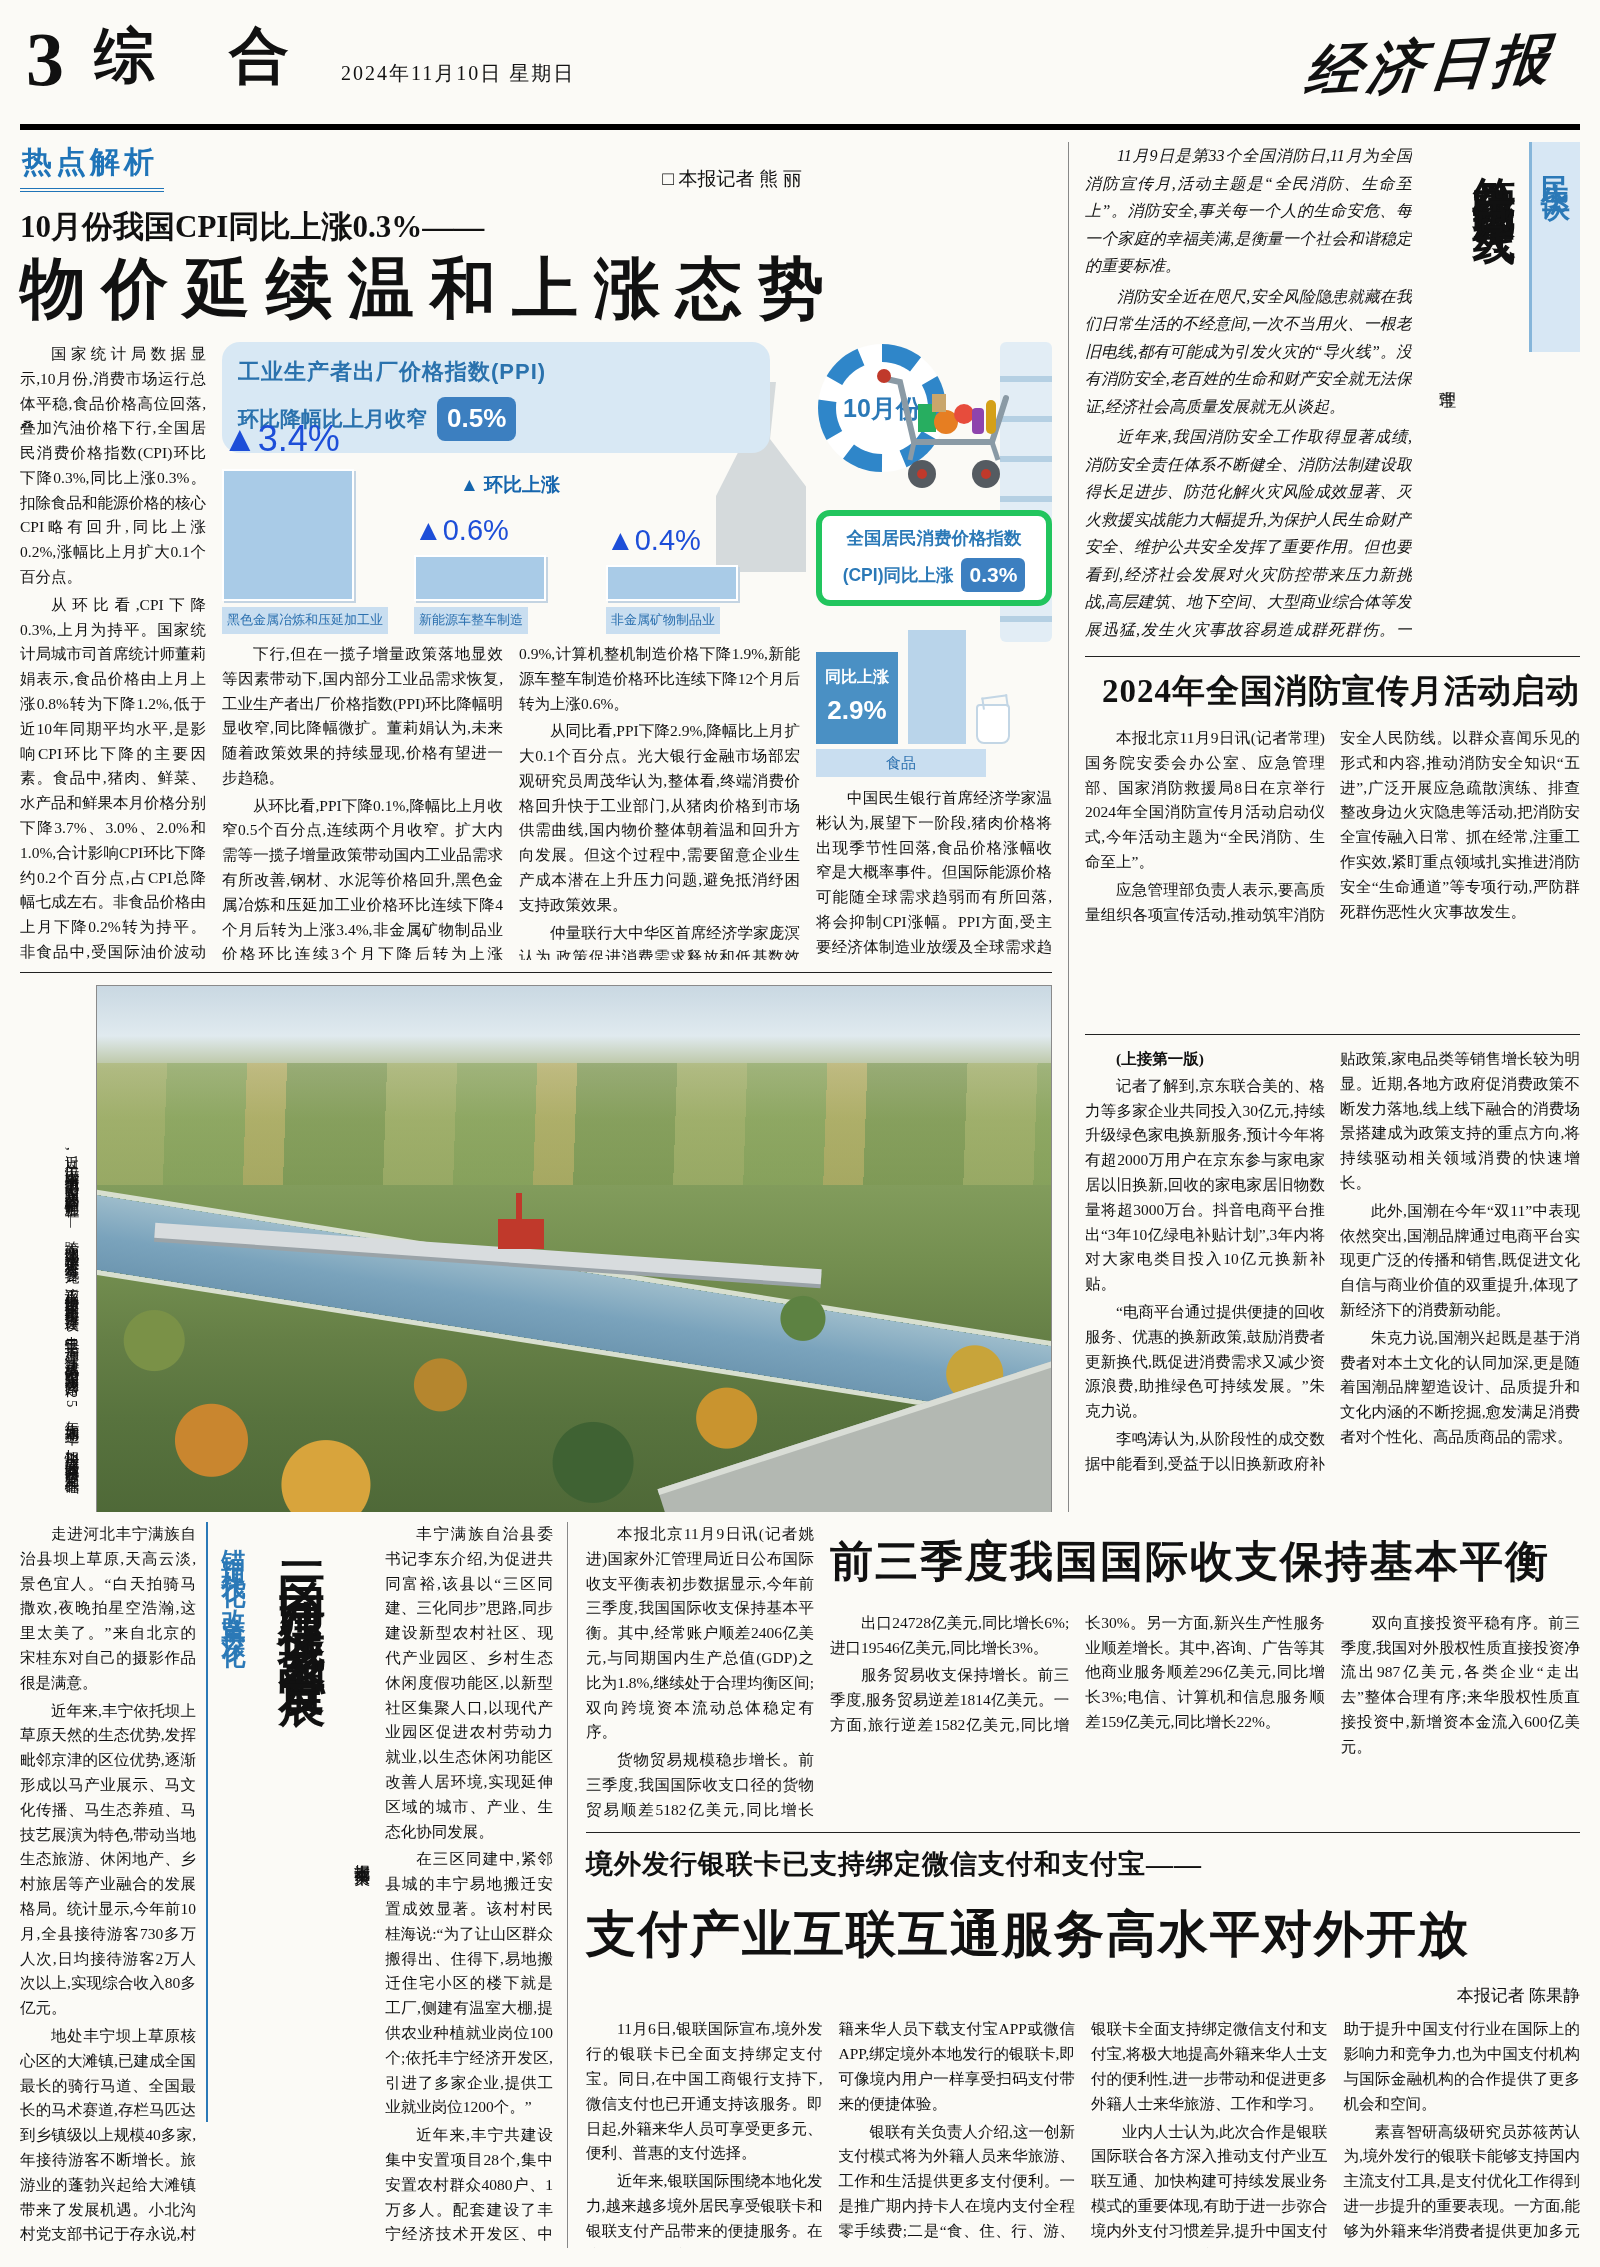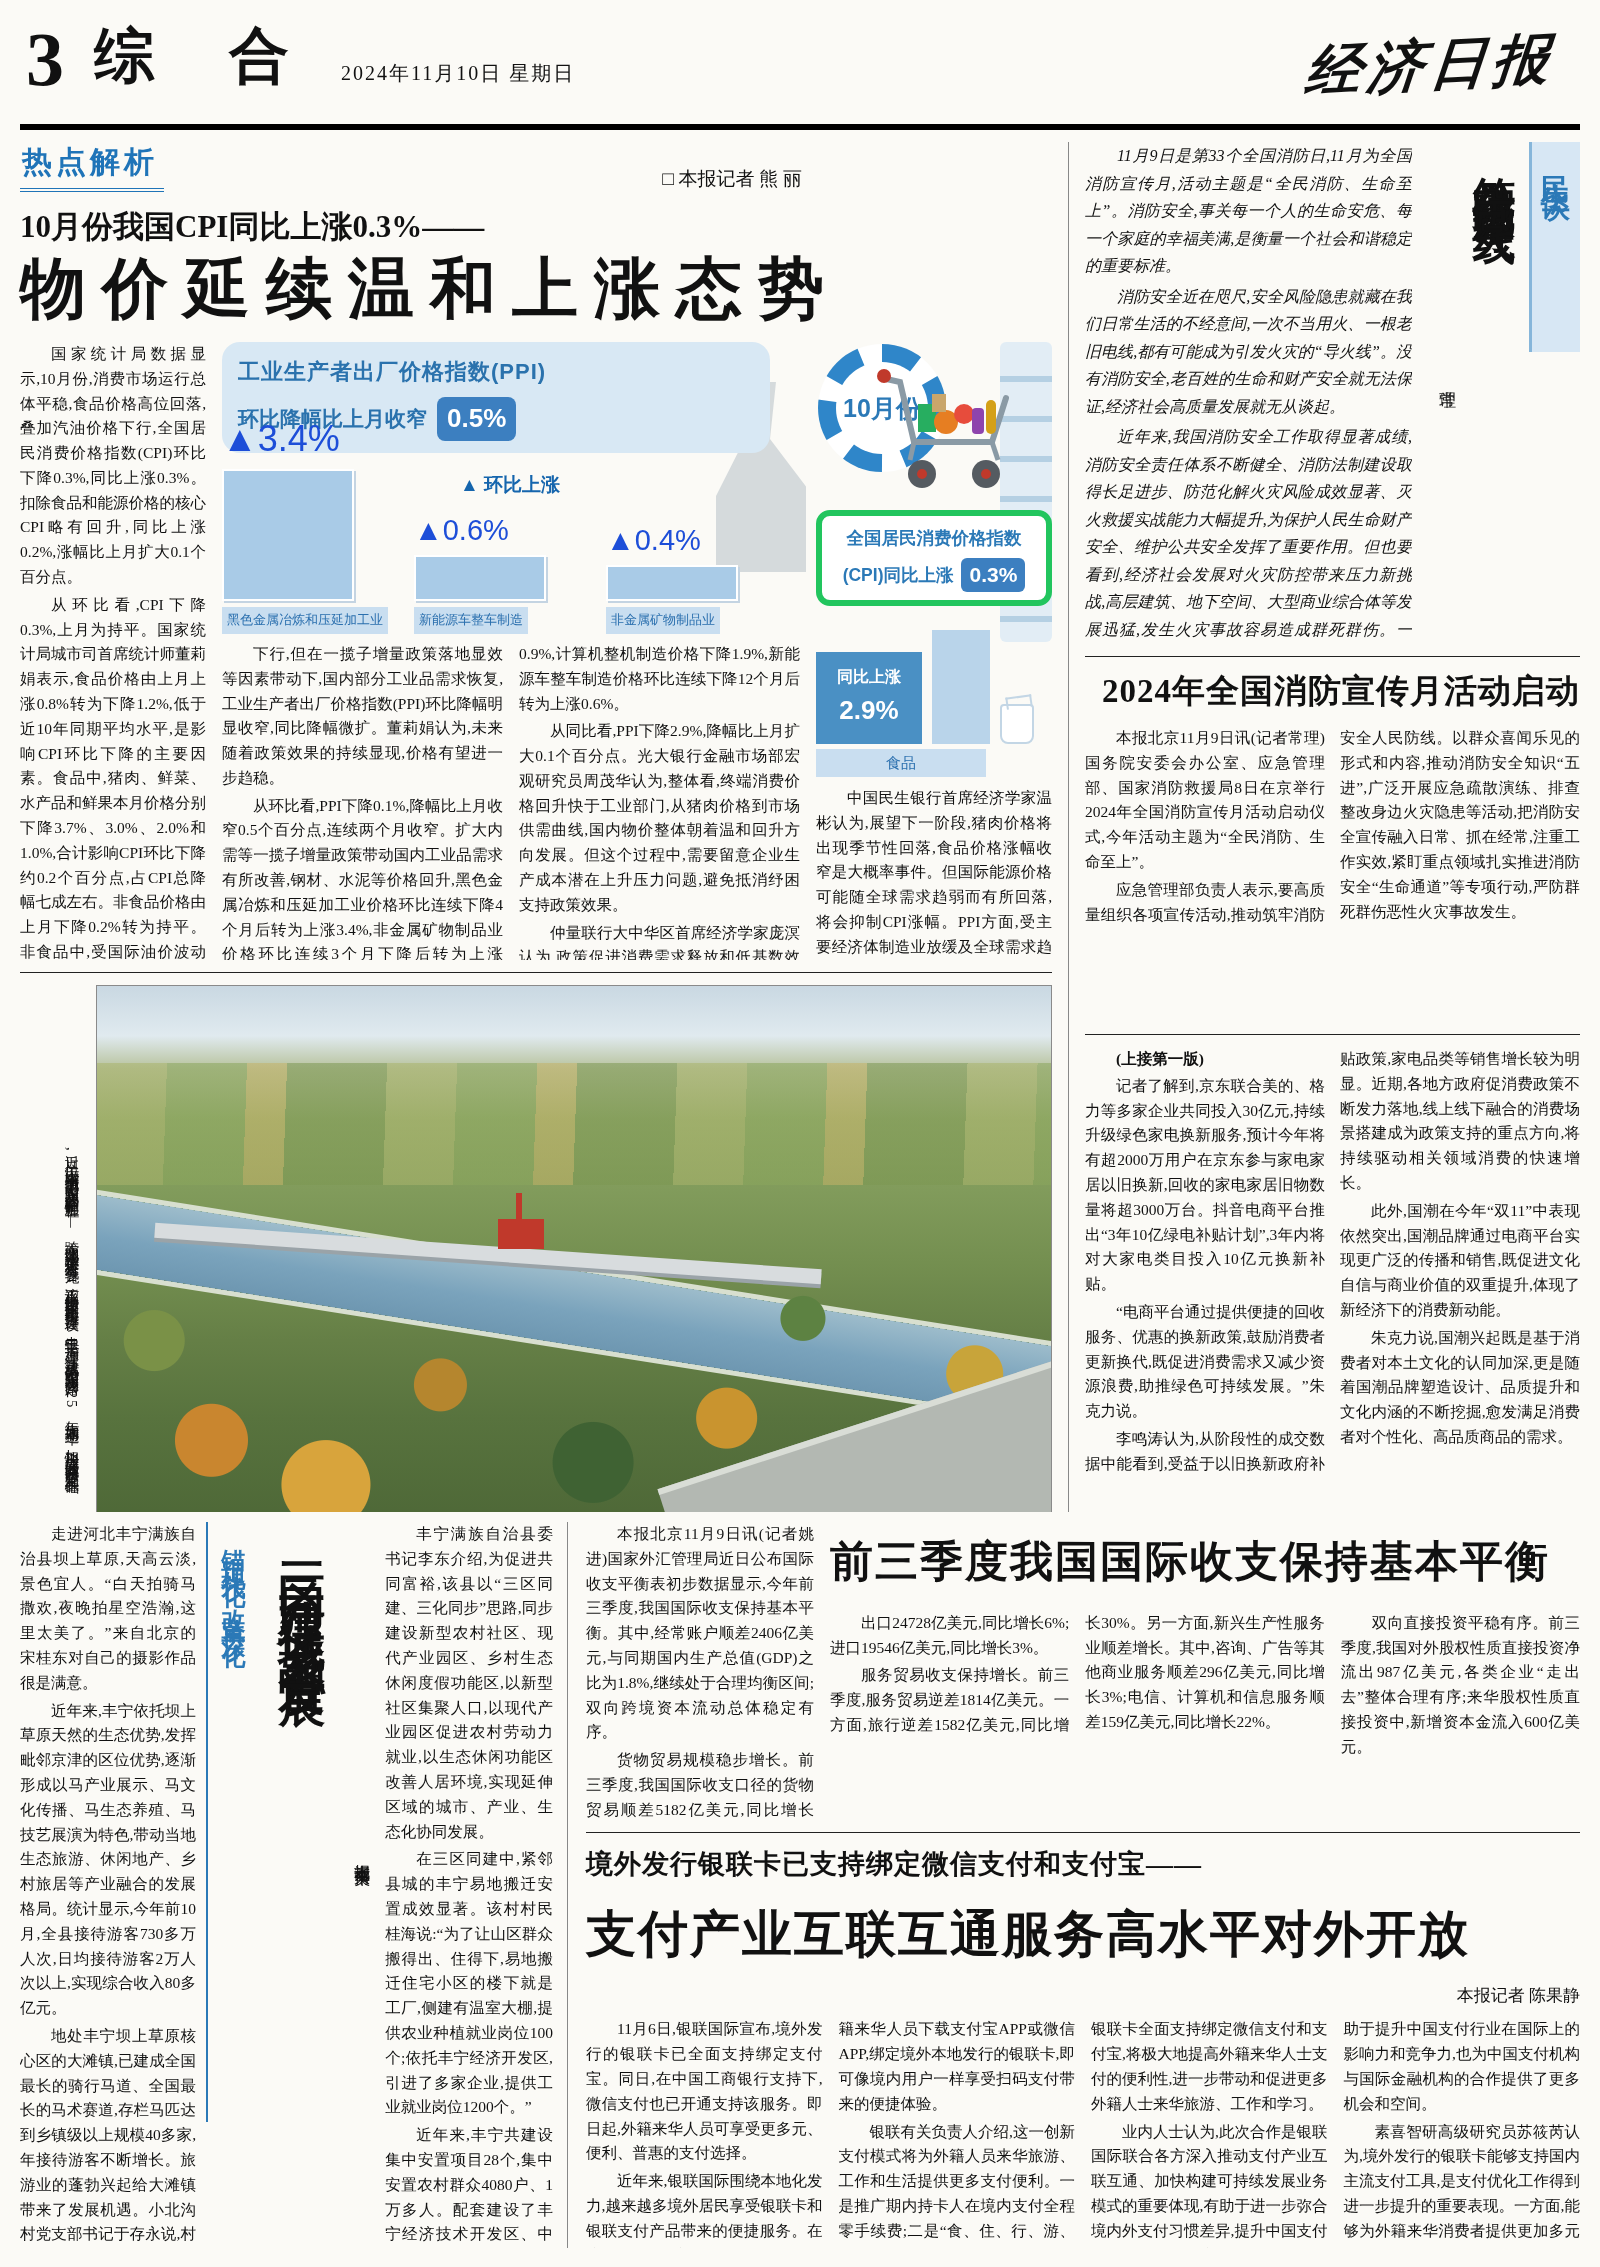--- a/index.html
+++ b/index.html
@@ -68,21 +68,21 @@
               display:flex; align-items:center; justify-content:center; }
   .gear-text { color:#2b79b7; font-size:25px; font-weight:bold; }
   .cart { position:absolute; right:28px; top:22px; }
   .cpi-box { position:absolute; left:0; right:0; top:168px; background:#fff; border:6px solid #22c55e;
              border-radius:14px; padding:8px 10px; text-align:center; }
   .cpi-line1 { color:#2b79b7; font-size:17.5px; font-weight:bold; white-space:nowrap; }
   .cpi-line2 { color:#2b79b7; font-size:17.5px; font-weight:bold; margin-top:6px; display:flex; align-items:center; justify-content:center; gap:8px; }
   .chip-sm { background:#3c7fc0; color:#fff; font-weight:bold; border-radius:6px; padding:0 8px; font-size:21px; }
   .food-graph { position:absolute; left:0; top:288px; width:100%; }
   .food-bars { display:flex; align-items:flex-end; gap:10px; }
-  .food-bar-dark { width:106px; height:92px; background:#4a90c4; color:#fff; font-weight:bold;
+  .food-bar-dark { width:82px; height:92px; background:#4a90c4; color:#fff; font-weight:bold;
                    display:flex; flex-direction:column; justify-content:center; align-items:center; }
   .food-bar-dark .t1 { font-size:16px; } .food-bar-dark .t2 { font-size:26px; }
   .food-bar-light { width:58px; height:114px; background:#b9d4ea; }
   .takeout { width:34px; height:40px; background:#fff; border:2px solid #c3d6e5; border-radius:4px 4px 8px 8px; position:relative; }
   .takeout:before { content:""; position:absolute; left:4px; top:-10px; width:22px; height:10px; border:2px solid #c3d6e5; border-bottom:none; transform:rotate(-8deg); }
   .food-label { margin-top:5px; background:#c9def0; color:#2a6fae; font-size:15px; text-align:center; padding:2px 0; width:170px; }
 
   .section-rule { border-top:1.5px solid #222; margin:12px 0; }
 
   

